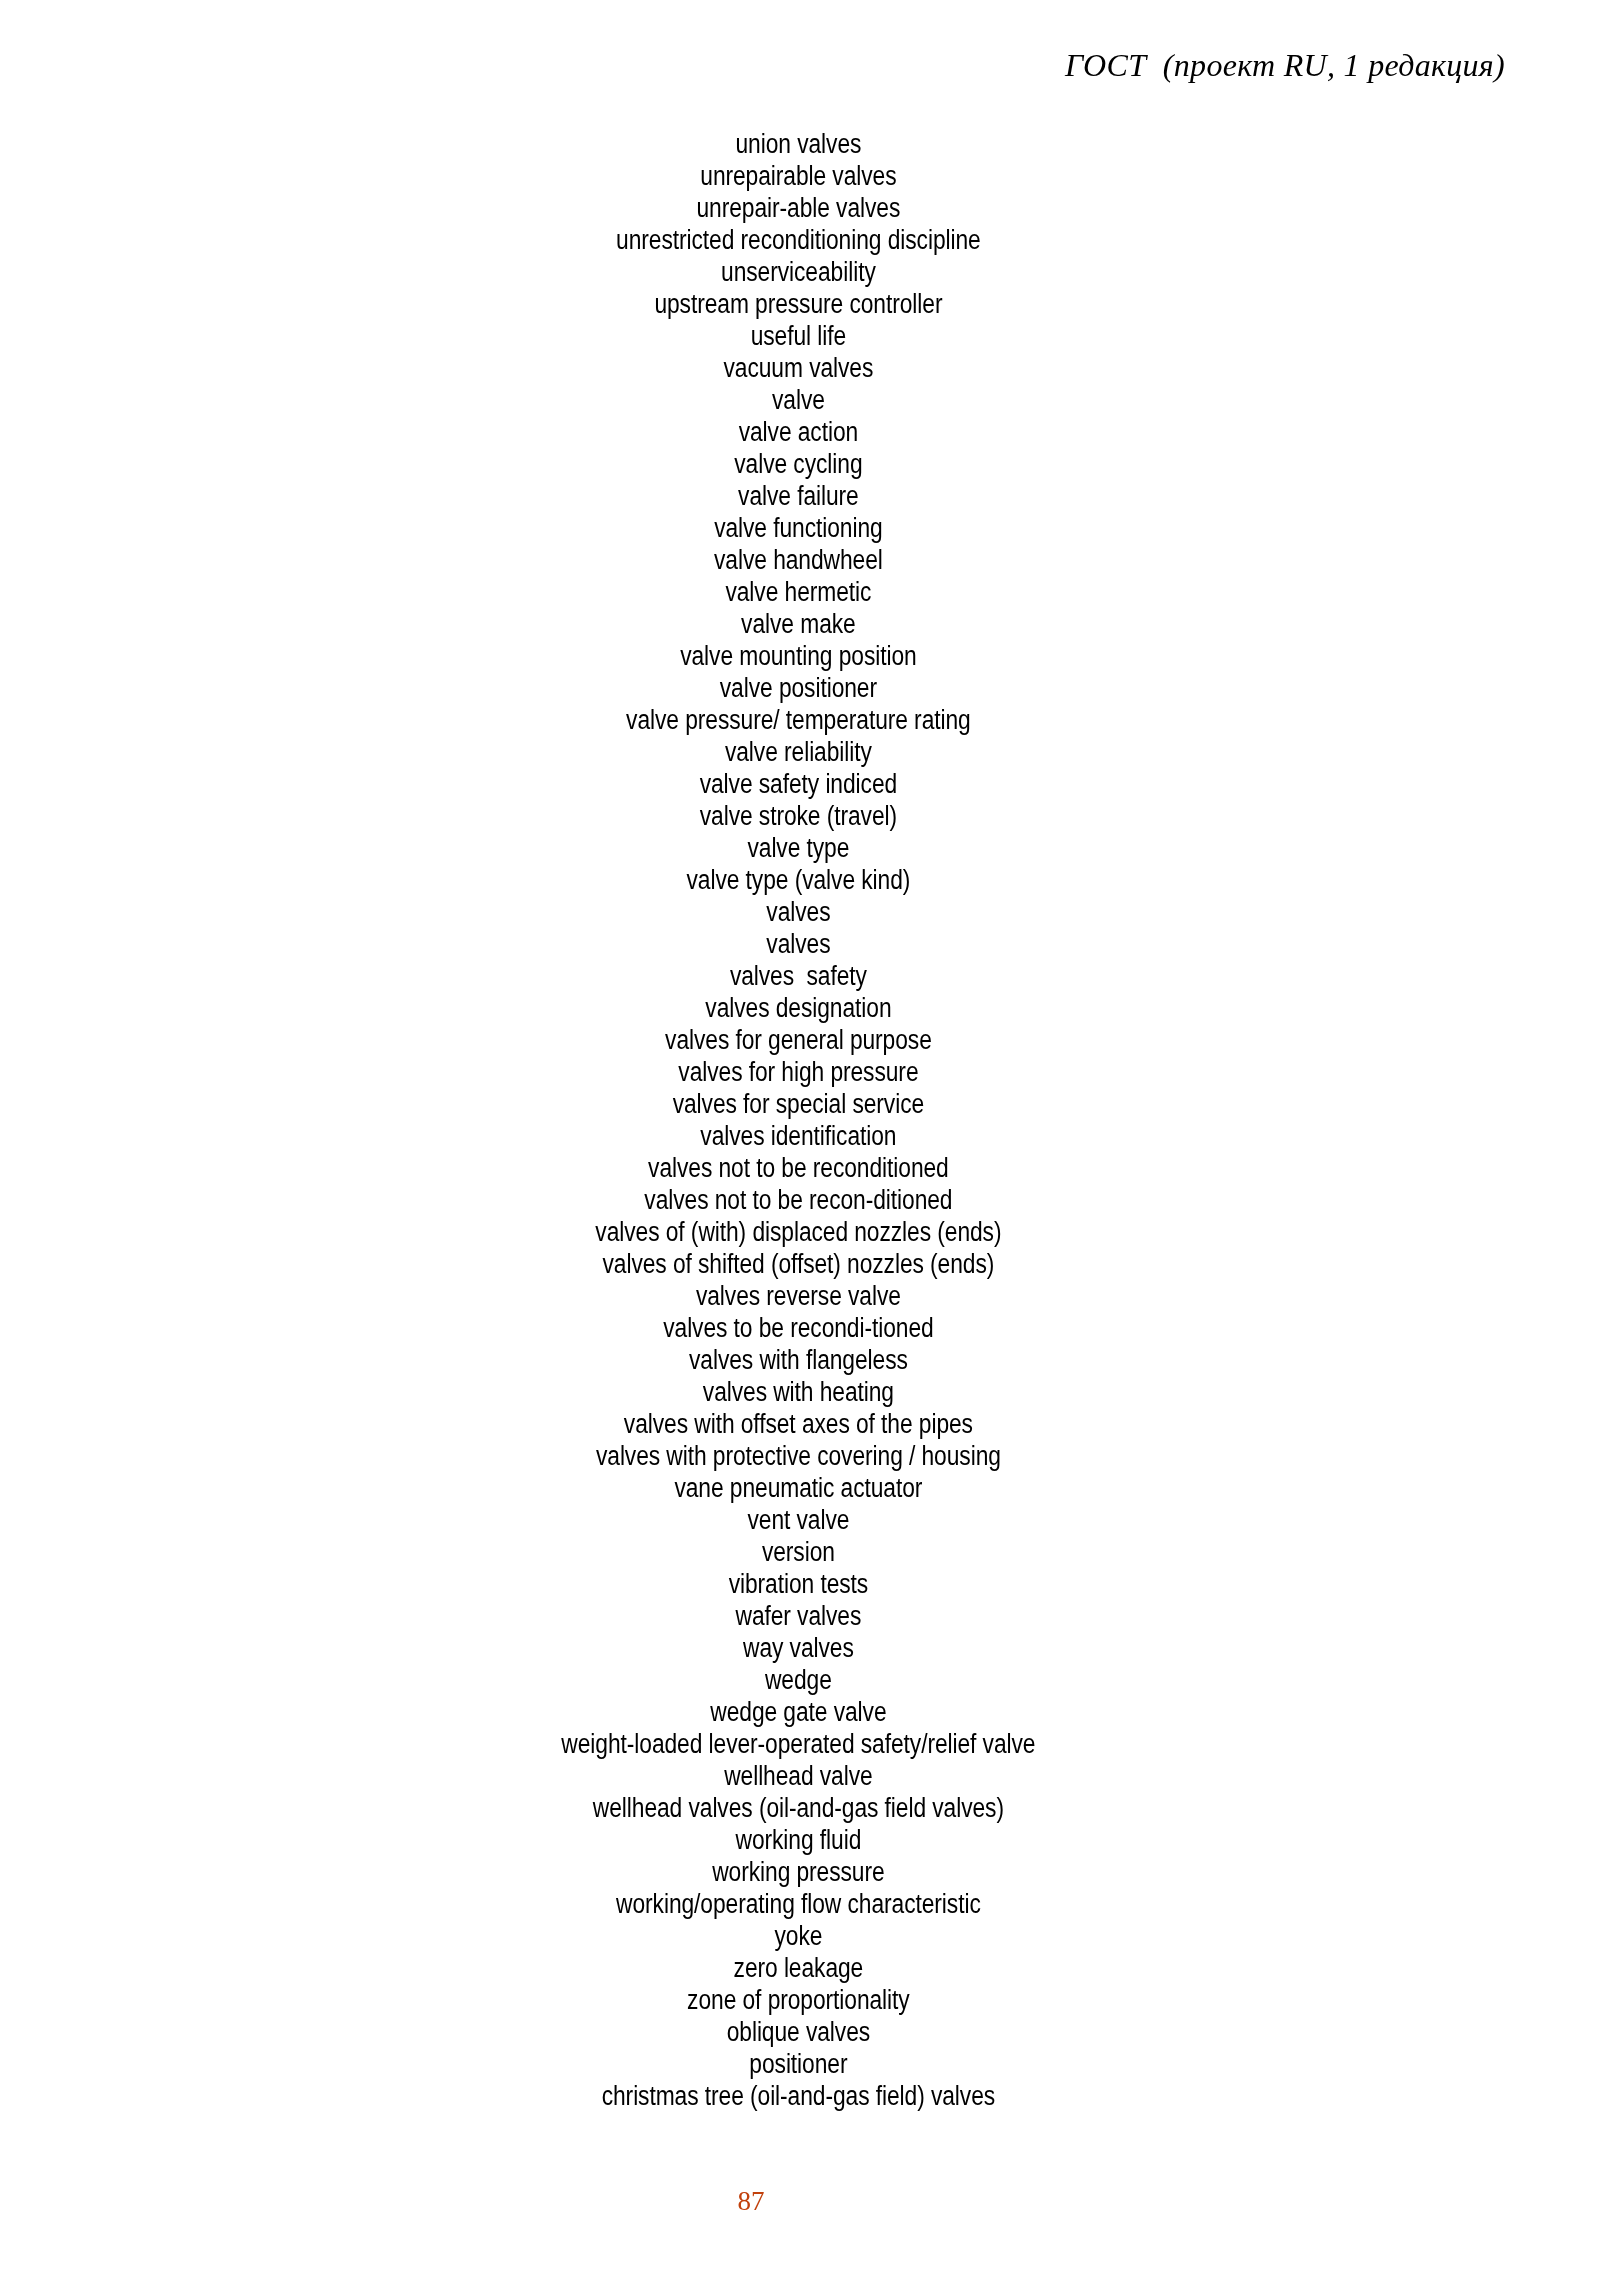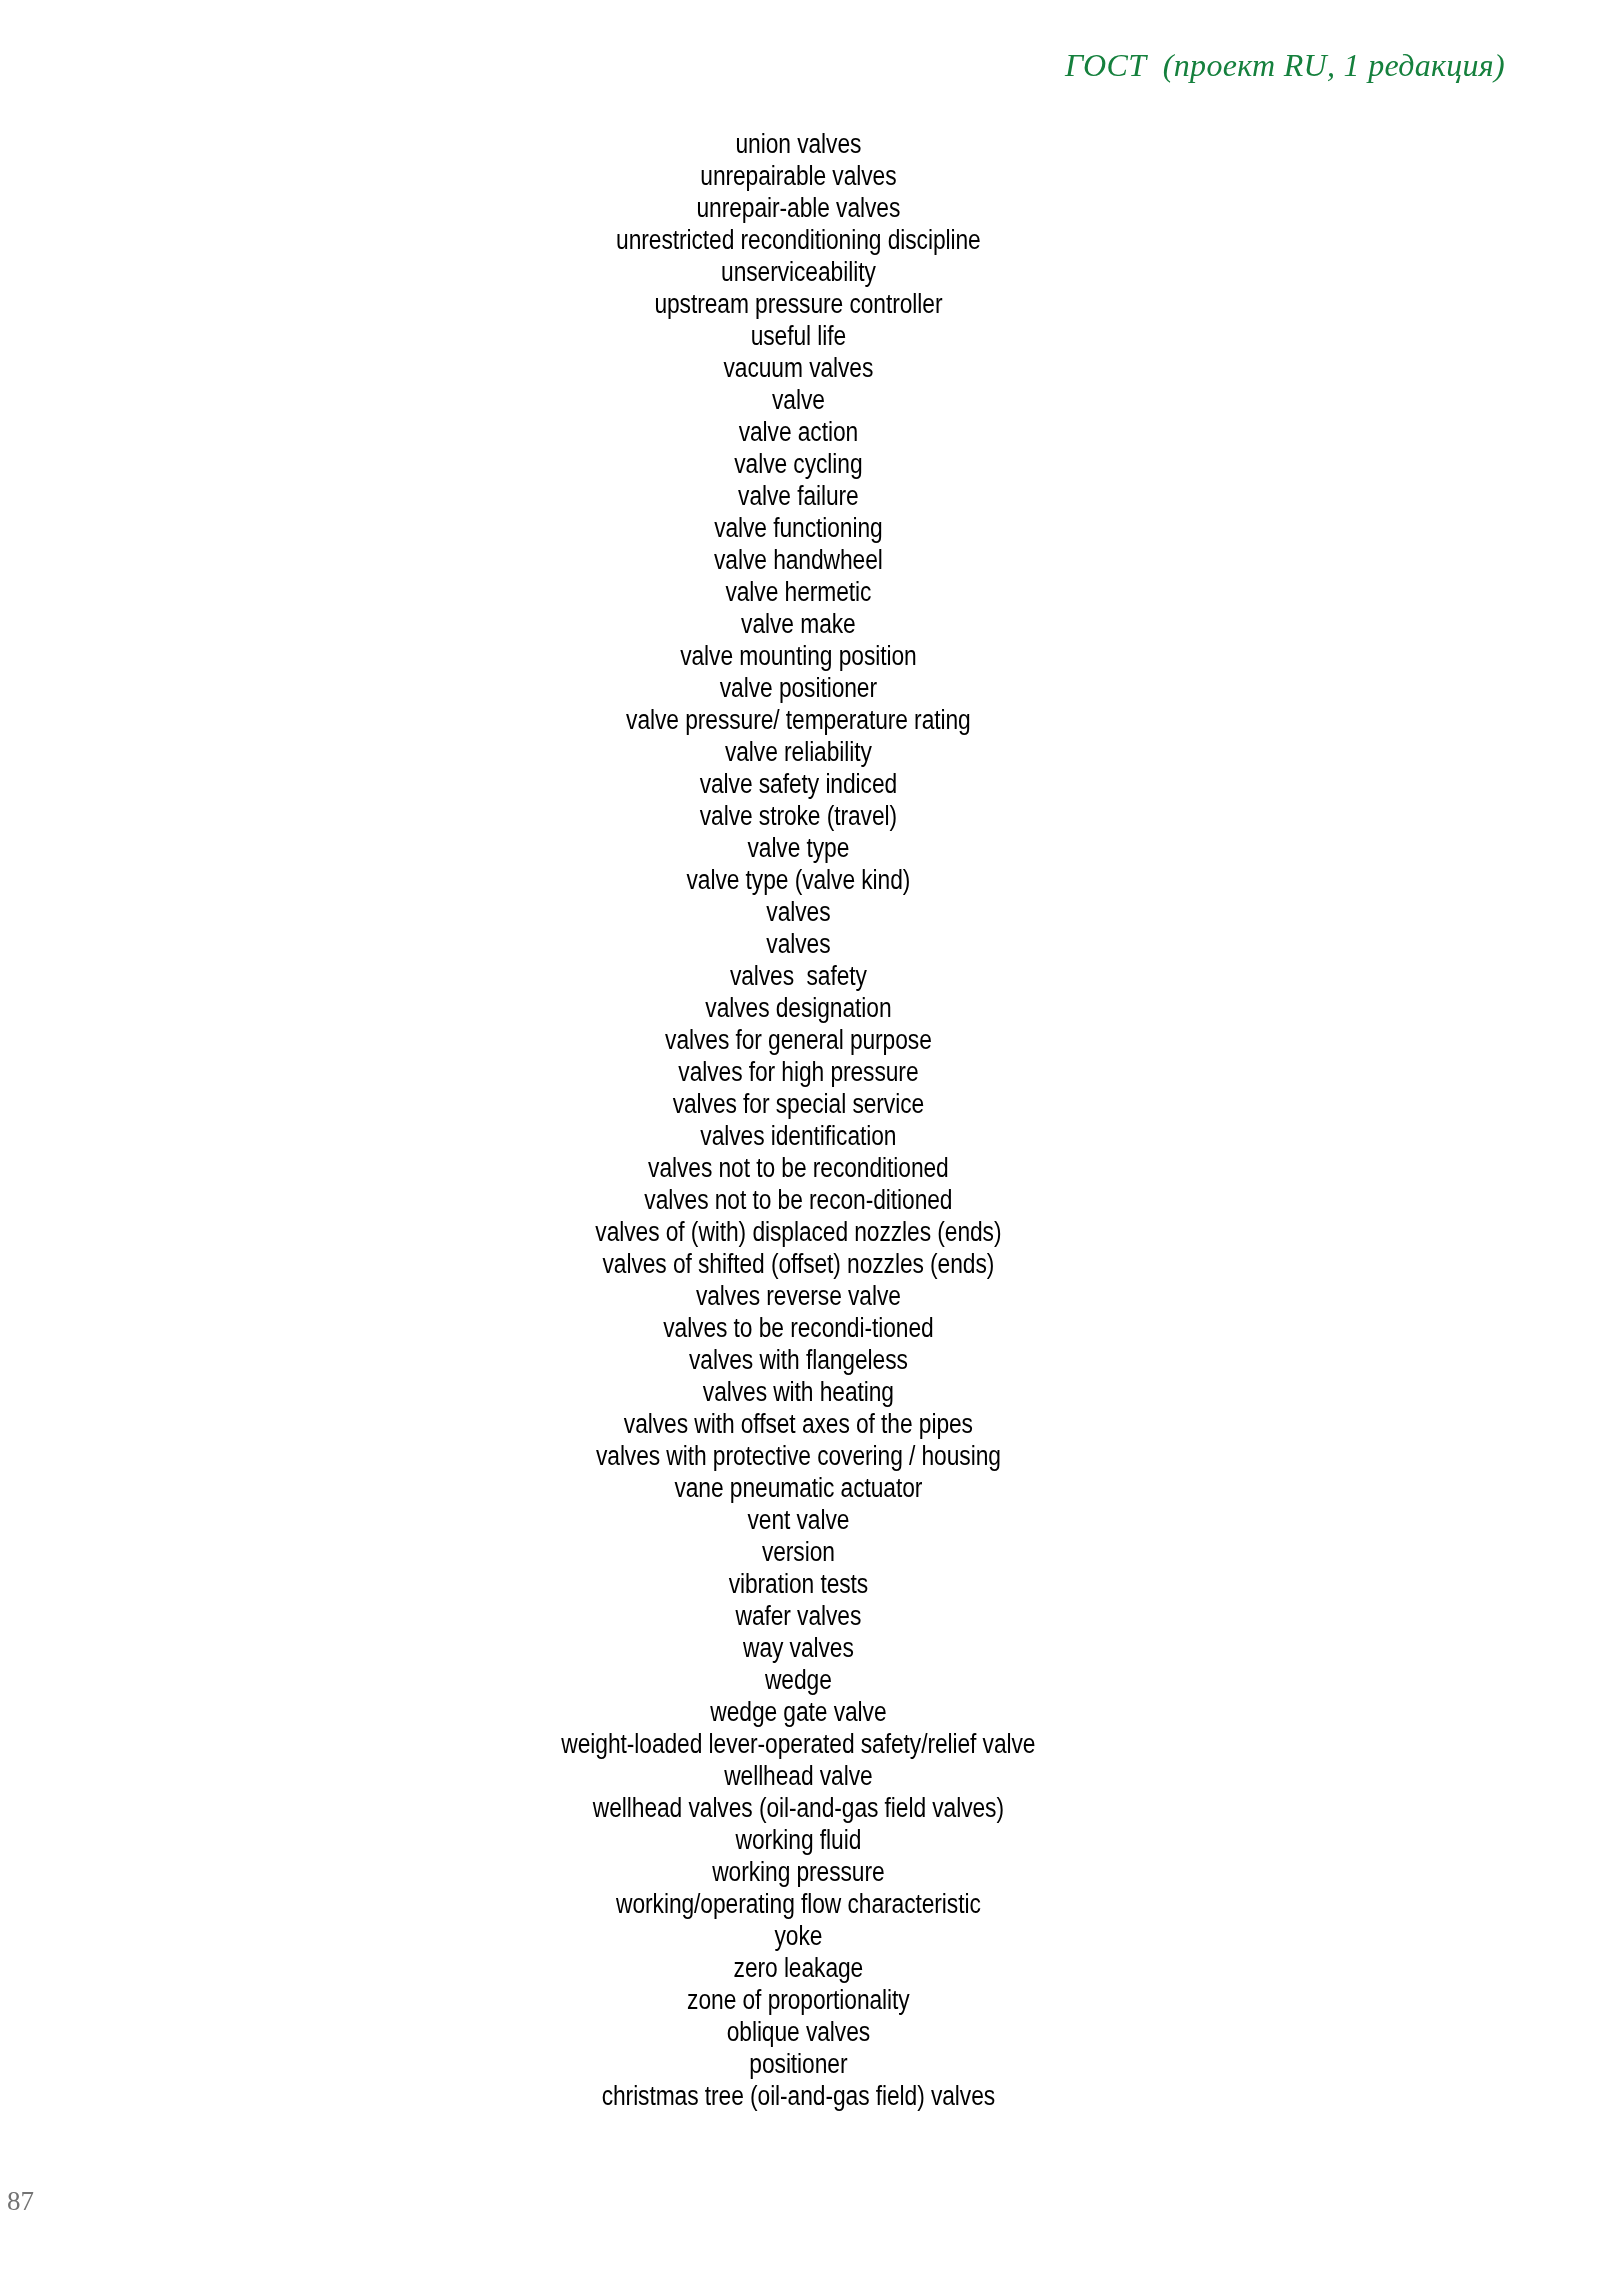--- a/index.html
+++ b/index.html
@@ -31,21 +31,21 @@
     top: 47px;
     left: 0;
     width: 1505px;
     text-align: right;
     font-family: "Liberation Serif", "DejaVu Serif", serif;
     font-style: italic;
     font-size: 32px;
     line-height: 37px;
     letter-spacing: 0.3px;
     white-space: pre;
-    color: #15803d;
+    color: #000000;
   }
 
   
   .term-list {
     position: absolute;
     left: 190px;
     top: 128px;
     width: 1243px;
     font-family: "Liberation Sans Narrow", "Liberation Sans", sans-serif;
     font-size: 27px;
@@ -66,26 +66,25 @@
     transform-origin: left center;
     width: 1440px;
   }
 
   
   .page-number {
     position: absolute;
     top: 2186px;
     left: 0;
     width: 1502px;
-    text-align: left;
+    text-align: center;
     font-family: "Liberation Serif", "DejaVu Serif", serif;
     font-size: 27px;
     line-height: 31px;
-    color: #737373;
-    padding-left: 7px;
+    color: #c2410c;
   }
 </style>
 </head>
 <body>
 
 <div class="page">
 
   <div class="header">ГОСТ  (проект RU, 1 редакция)</div>
 
   <div class="term-list">

